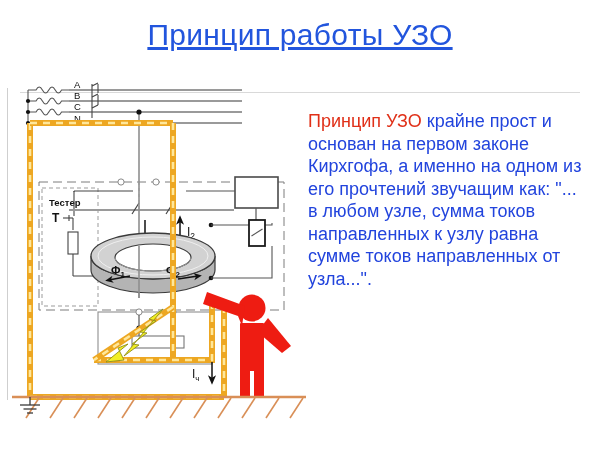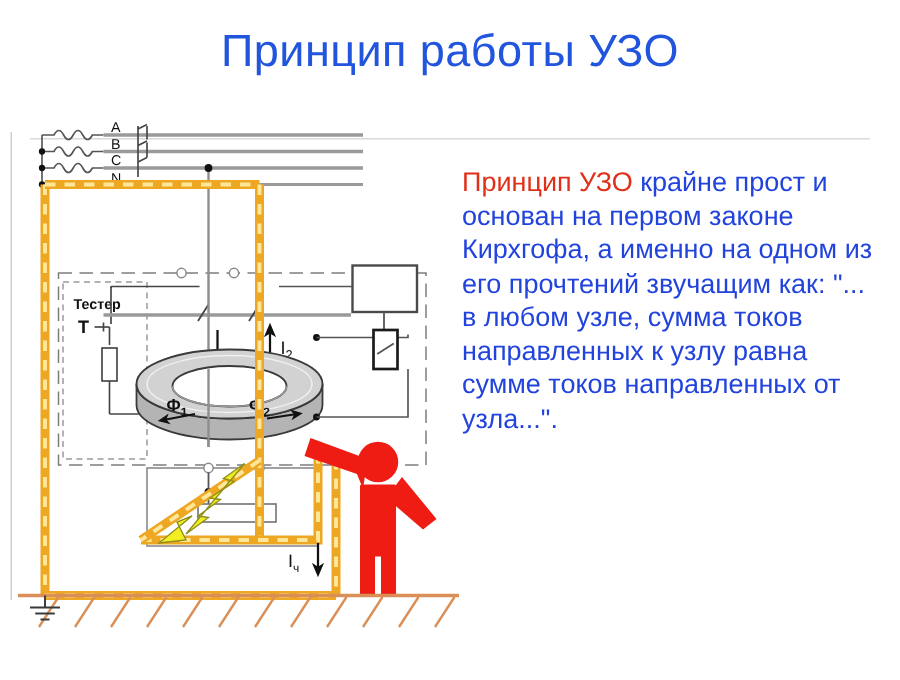--- a/index.html
+++ b/index.html
@@ -24,20 +24,21 @@
     position: absolute;
     left: 0;
     top: 18px;
     width: 600px;
     text-align: center;
     font-size: 30px;
     font-weight: 400;
     color: #2255dd;
     letter-spacing: 0.3px;
     white-space: nowrap;
+    text-decoration: underline;
   }
   #title-rule {
     position: absolute;
     left: 20px;
     top: 92px;
     width: 560px;
     height: 1px;
     background: #d9d9d9;
   }
   #diagram-panel {

